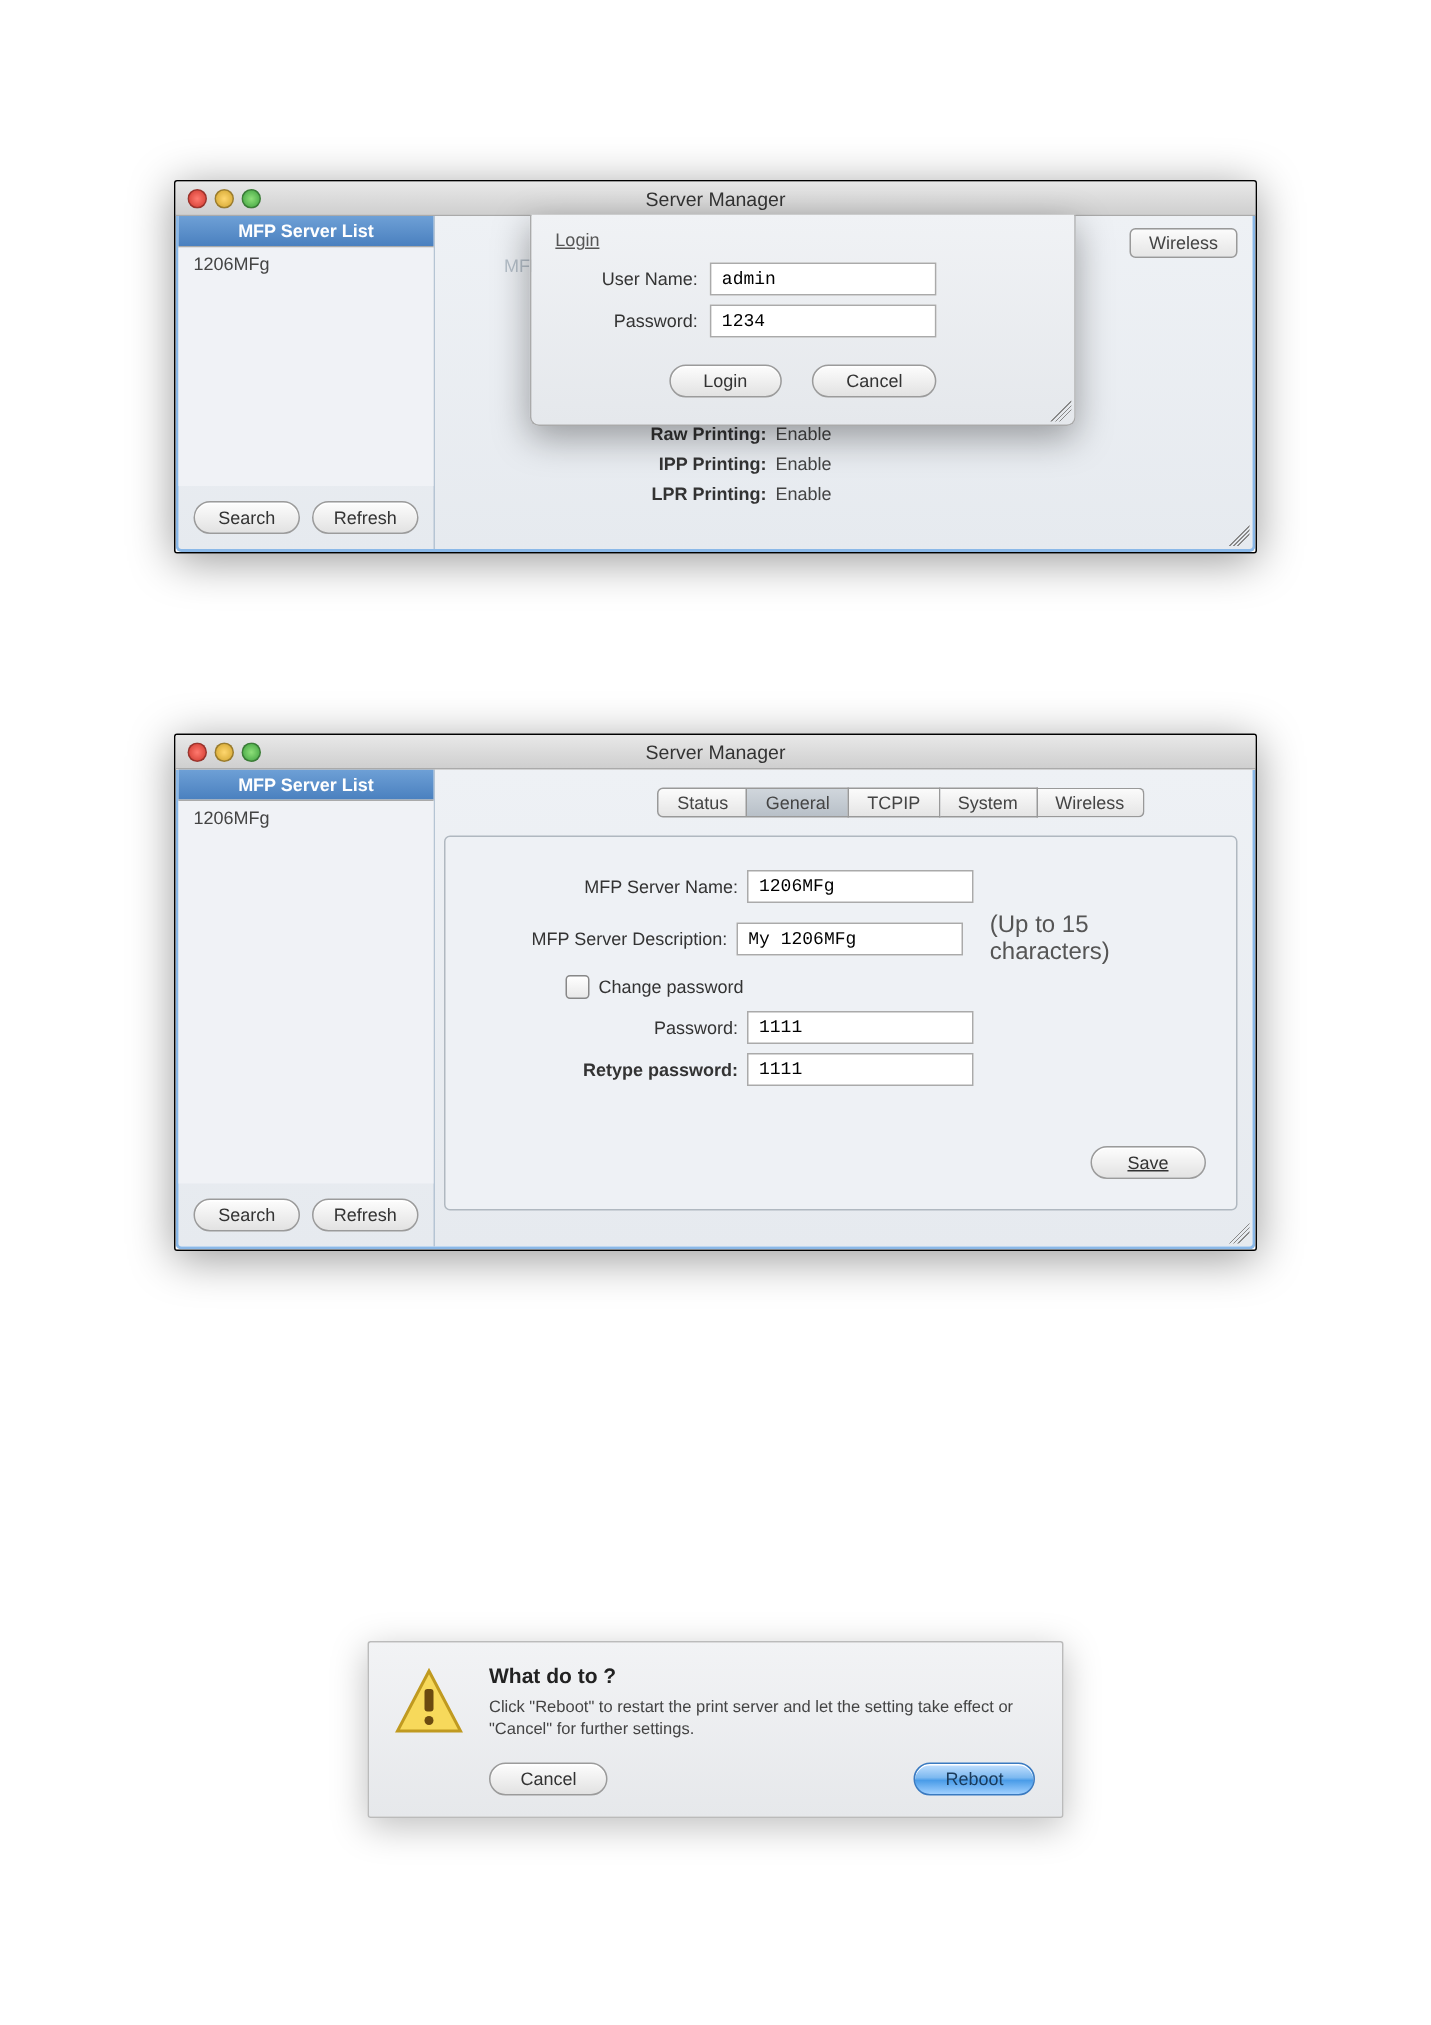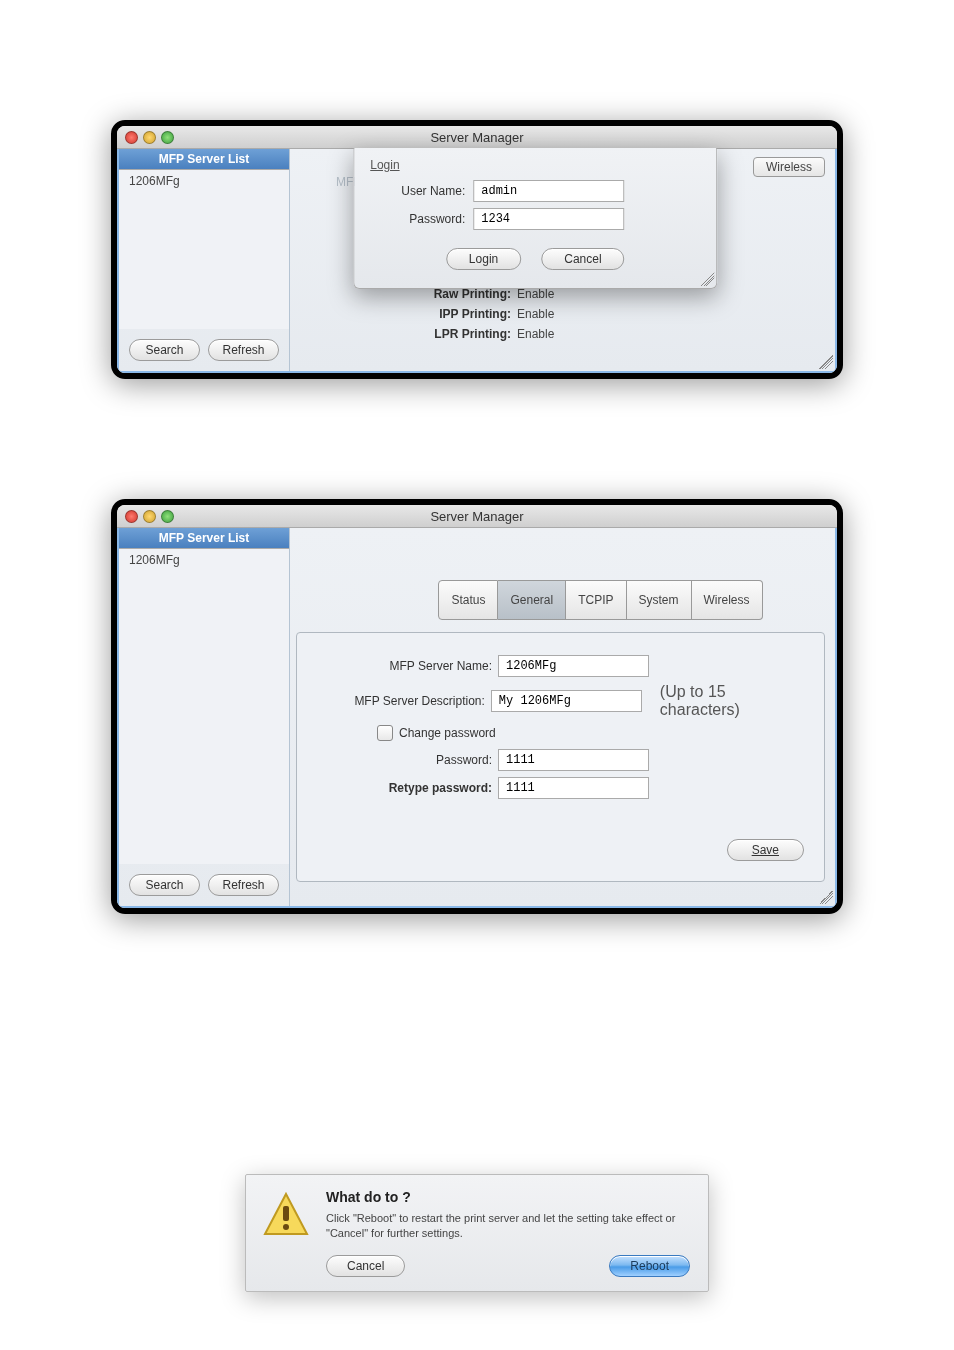--- a/index.html
+++ b/index.html
@@ -7,22 +7,22 @@
       padding: 0;
       background: #fff;
       font-family: "Lucida Grande", "Helvetica Neue", Arial, sans-serif;
       font-size: 12px;
       color: #333;
     }
     .window {
       position: relative;
       width: 720px;
       margin: 120px auto 40px auto;
-      border: 6px solid #000000;
-      border-radius: 14px;
+      border: 1px solid #000000;
+      border-radius: 2px;
       box-shadow: 0 5px 30px rgba(0,0,0,0.4);
       overflow: hidden;
     }
     .titlebar {
       height: 22px;
       background: linear-gradient(#e8e8e8, #cfcfcf);
       border-bottom: 1px solid #aaa;
       display: flex;
       align-items: center;
       padding: 0 8px;
@@ -116,24 +116,23 @@
       display: flex;
       justify-content: center;
       gap: 0;
       margin-top: 6px;
       margin-bottom: 4px;
       padding-left: 80px;
     }
     .tab {
       background: linear-gradient(#fbfbfb, #e5e5e5);
       border: 1px solid #999;
-      padding: 12px 12px;
+      padding: 2px 12px;
       font-size: 12px;
       color: #444;
-      margin-top: 40px;
     }
     .tab + .tab { border-left: none; }
     .tab:first-child { border-top-left-radius: 4px; border-bottom-left-radius: 4px; }
     .tab:last-child { border-top-right-radius: 4px; border-bottom-right-radius: 4px; }
     .tab-active {
       background: linear-gradient(#d0d6dc, #b8c0c8);
     }
     .tabs-wireless {
       padding-left: 0;
       justify-content: flex-end;

